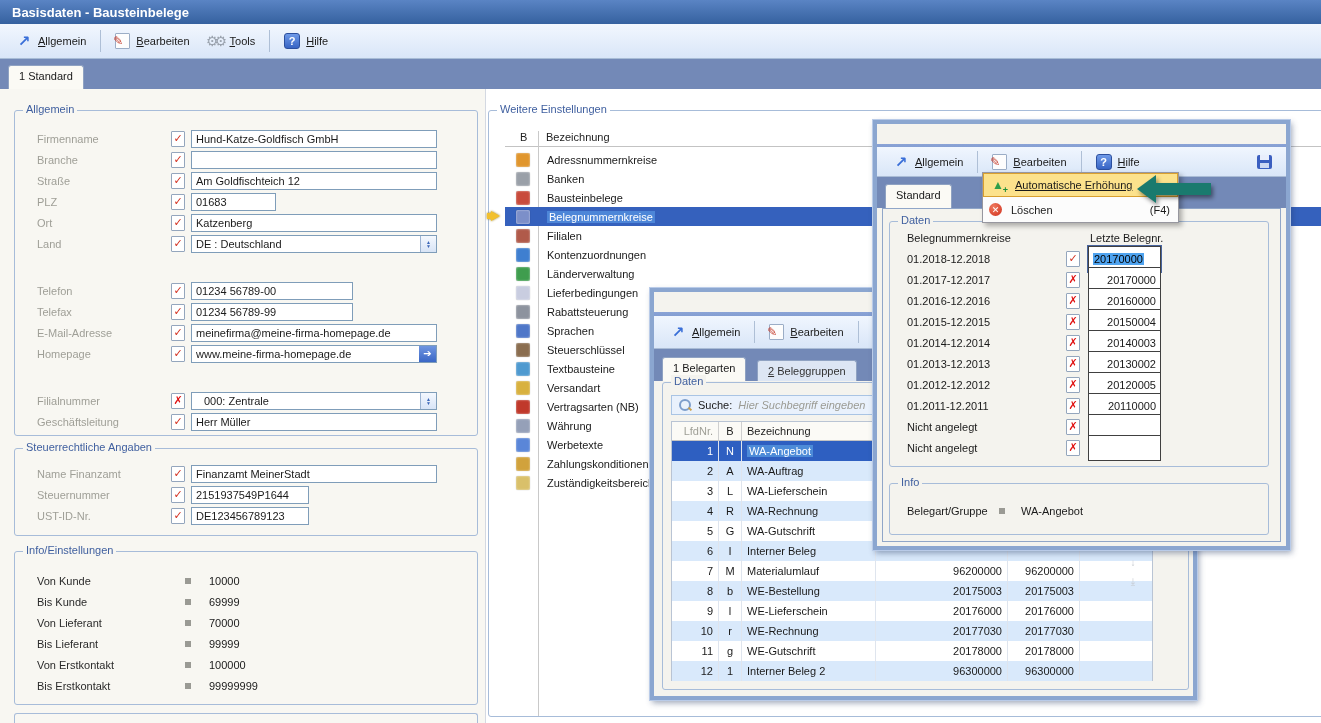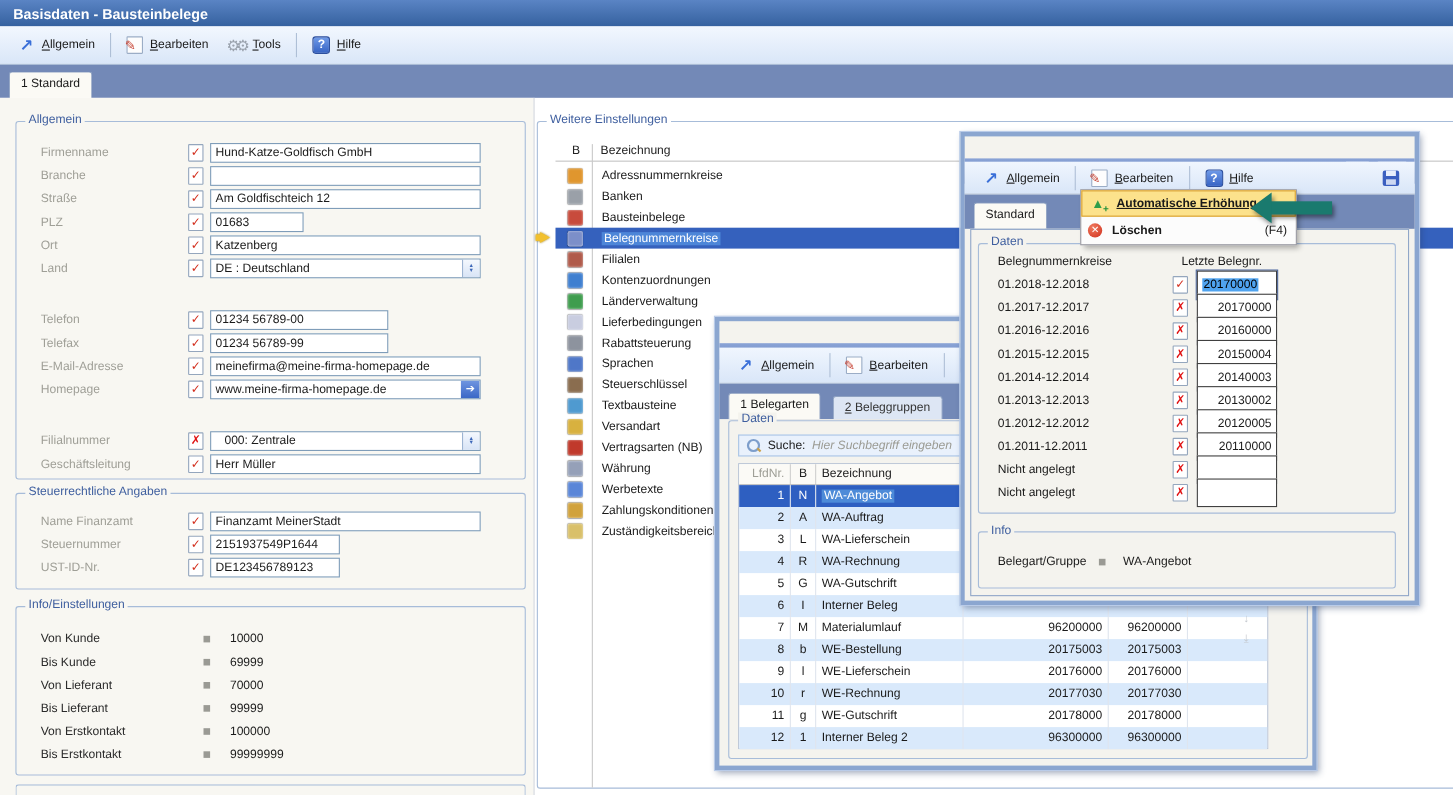--- a/index.html
+++ b/index.html
@@ -122,21 +122,21 @@
     display:flex;align-items:center;justify-content:flex-end;padding:12px 4px;overflow:hidden;}
   .einput.focus-sel{justify-content:flex-start;box-shadow:0 0 0 1px #48649e;}
   .einput.focus-sel span{background:#4fa3ef;color:#000;padding:0 1px;}
   .ehdr{display:flex;padding-left:17px;height:20px;align-items:center;color:#1a1a1a;}
 
   
   .menu{position:absolute;left:982px;top:172px;width:197px;height:51px;background:#fcfcfc;border:1px solid #97979f;
     box-shadow:3px 3px 5px rgba(0,0,0,.3);z-index:60;}
   .mitem{display:flex;align-items:center;height:25px;padding:0 8px 0 6px;gap:9px;}
   .mitem.hl{background:#fce28c;border:1px solid #d9a02f;height:24px;}
-  .mitem .mlabel{flex:1;font-weight:bold;}
+  .mitem .mlabel{flex:1;}
   .mitem.hl .mlabel{text-decoration:underline;}
   .mshort{color:#1a1a1a;}
 
   
   .annot{position:absolute;left:1137px;top:175px;width:74px;height:28px;z-index:70;
     filter:drop-shadow(2px 3px 2px rgba(0,0,0,.45));}
   .annot .shaft{position:absolute;left:17px;top:8px;width:57px;height:12px;background:#1a7a6e;}
   .annot .head{position:absolute;left:0;top:0;width:0;height:0;border-top:14px solid transparent;
     border-bottom:14px solid transparent;border-right:19px solid #1a7a6e;}
   u{text-decoration:underline;}
@@ -632,21 +632,21 @@
     <div class="dlg-tabstrip" style="top:53px;height:31px;">
       <div class="tab" style="left:8px;">
         <span>Standard</span>
       </div>
     </div>
     <div style="position:absolute;left:5px;top:84px;width:399px;height:334px;border:1px solid #90a6c8;background:#f4f3ee;">
       <div class="gbox" style="left:6px;top:12px;width:380px;height:246px;">
         <span class="glabel">Daten</span>
         <div class="ehdr" style="margin-top:6px;">
           <span style="width:167px;">Belegnummernkreise</span>
-          <span style="margin-left:0;">Letzte Belegnr.</span>
+          <span style="margin-left:16px;">Letzte Belegnr.</span>
         </div>
         <div id="erows">
             <div class="erow">
               <span class="elabel">01.2018-12.2018</span>
               <span class="chk chk-check">✓</span>
               <span class="einput focus-sel">
                 <span>20170000</span>
               </span>
             </div>
             <div class="erow">

